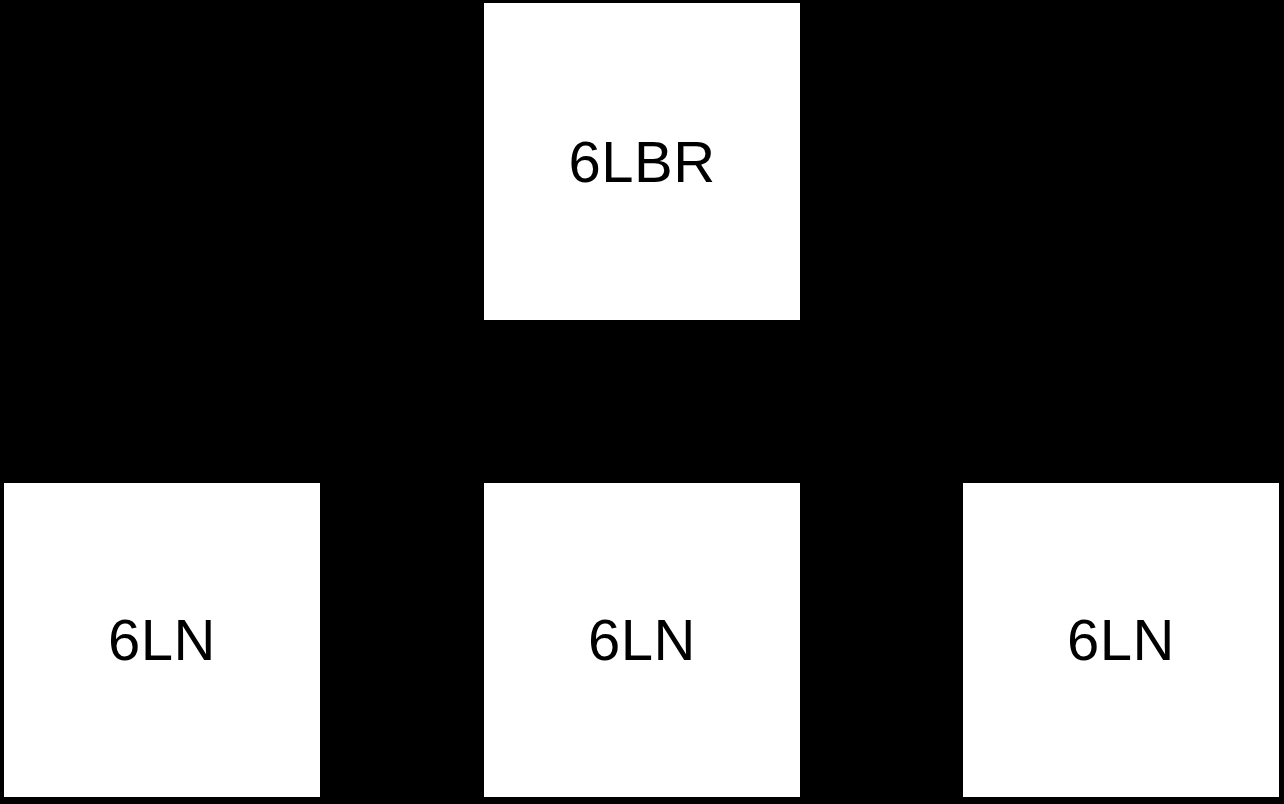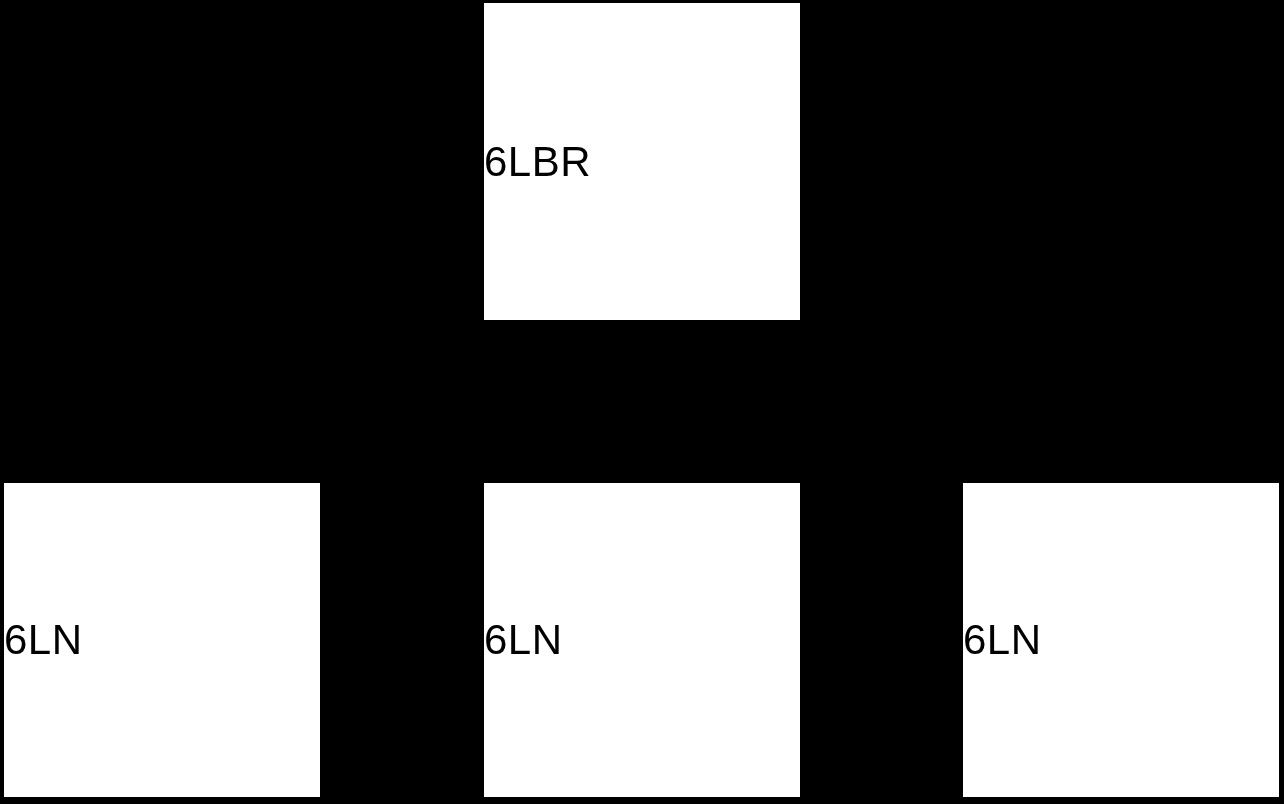--- a/index.html
+++ b/index.html
@@ -14,21 +14,22 @@
     background: #000000;
     overflow: hidden;
     font-family: "Liberation Sans", sans-serif;
   }
   .node {
     position: absolute;
     background: #ffffff;
     color: #000000;
     display: flex;
     align-items: center;
-    font-size: 42px;
+    justify-content: center;
+    font-size: 58px;
     line-height: 1;
   }
   .node-label {
     letter-spacing: 0.5px;
   }
   
   .node-6lbr  { left: 484px; top: 3px;   width: 316px; height: 317px; }
   .node-6ln-1 { left: 4px;   top: 483px; width: 316px; height: 314px; }
   .node-6ln-2 { left: 484px; top: 483px; width: 316px; height: 314px; }
   .node-6ln-3 { left: 963px; top: 483px; width: 316px; height: 314px; }

